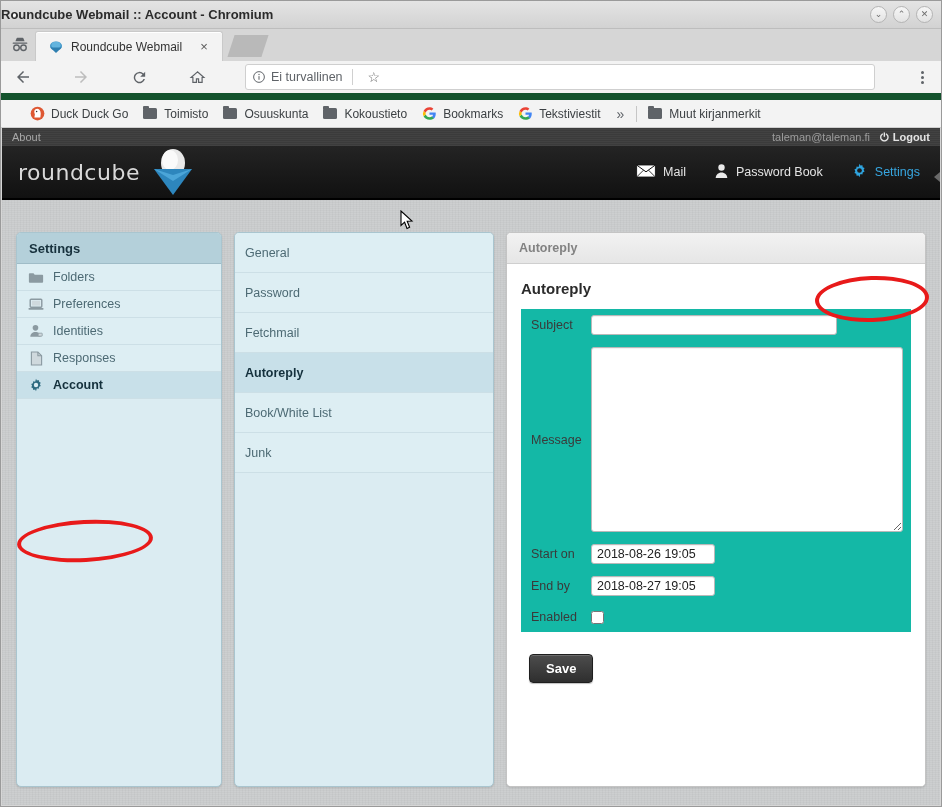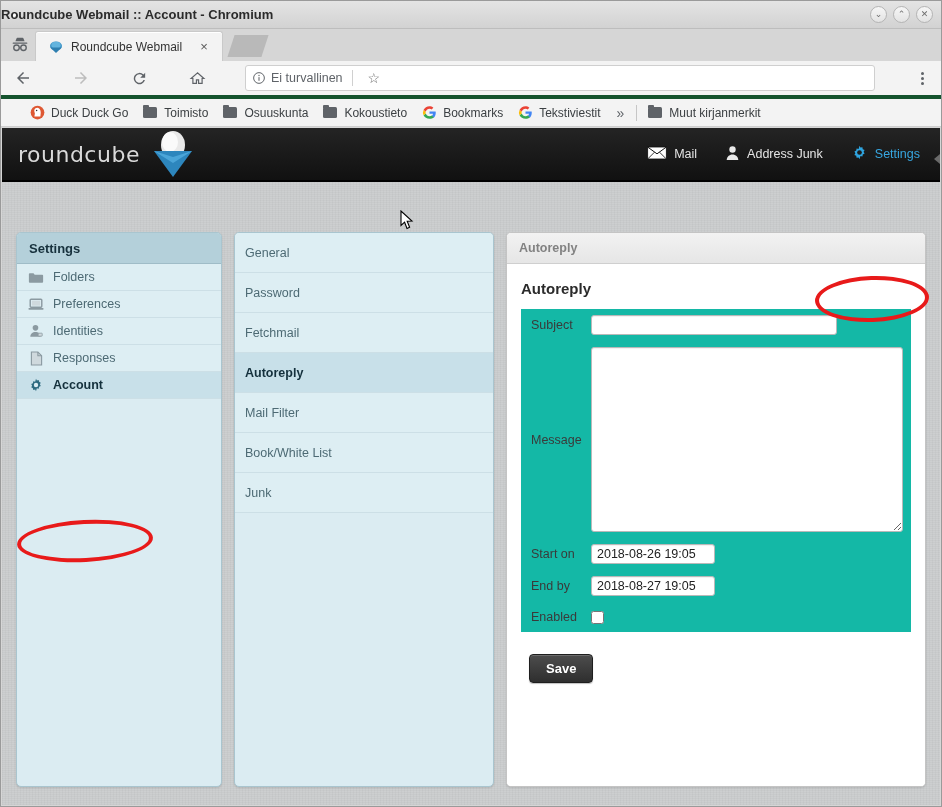--- a/index.html
+++ b/index.html
@@ -89,21 +89,21 @@
     width: 34px; height: 22px;
     background: #b9b9b9;
     margin-left: 8px; margin-bottom: 4px;
     transform: skewX(-18deg);
   }
 
   
   .toolbar {
     height: 38px;
     background: #f3f3f3;
-    border-bottom: 4px solid #14532d;
+    border-bottom: 7px solid #14532d;
     display: flex; align-items: center;
     padding: 16px 8px;
     gap: 28px;
   }
   .nav-btn {
     width: 28px; height: 28px;
     display: flex; align-items: center; justify-content: center;
     color: #5f6368;
     margin-right: 2px;
   }
@@ -500,20 +500,30 @@
     <div class="bm">
       <span class="bm-ico">
           <i class="folder-ico"></i>
         </span>
       <span>Muut kirjanmerkit</span>
     </div>
   </div>
 
   <div class="page">
 
+    <div class="topline">
+      <span class="about-link">About</span>
+      <div class="topline-right">
+        <span class="user-email">taleman@taleman.fi</span>
+        <span class="logout">
+          <span class="power-ico">⏻</span>
+          <span>Logout</span>
+        </span>
+      </div>
+    </div>
 
     <div class="rc-header">
       <span class="logo-text">roundcube</span>
       <span class="logo-mark">
         <svg width="58" height="50" viewBox="0 0 58 50">
           <ellipse cx="29" cy="16" rx="12" ry="14" fill="#e9e9e9"></ellipse>
           <ellipse cx="26" cy="13" rx="8" ry="10" fill="#fafafa"></ellipse>
           <path d="M10 22 L48 22 L29 48 Z" fill="#2d86bd"></path>
           <path d="M10 22 L29 34 L48 22 L29 28 Z" fill="#4ba5d8"></path>
         </svg>
@@ -531,21 +541,21 @@
           <span>Mail</span>
         </div>
 
         <div class="rc-nav-item">
           <span>
             <svg width="15" height="16" viewBox="0 0 16 18">
               <circle cx="8" cy="5" r="3.6" fill="#e9e9e9"></circle>
               <path d="M1.5 17c0-3.8 2.9-6.4 6.5-6.4s6.5 2.6 6.5 6.4z" fill="#e9e9e9"></path>
             </svg>
           </span>
-          <span>Address Junk</span>
+          <span>Password Book</span>
         </div>
 
         <div class="rc-nav-item active">
           <span>
             <svg width="17" height="17" viewBox="0 0 24 24">
               <path d="M12 2.6l1.3 2.5 2.8-.6.5 2.8 2.6 1.2-1.4 2.5 1.4 2.5-2.6 1.2-.5 2.8-2.8-.6L12 21.4l-1.3-2.5-2.8.6-.5-2.8-2.6-1.2L6.2 13 4.8 10.5l2.6-1.2.5-2.8 2.8.6z" fill="#2fa5e0"></path>
               <circle cx="12" cy="12" r="3.3" fill="#1b1b1b"></circle>
             </svg>
           </span>
           <span>Settings</span>
@@ -617,23 +627,20 @@
               <span>General</span>
             </div>
           <div class="sec-item">
               <span>Password</span>
             </div>
           <div class="sec-item">
               <span>Fetchmail</span>
             </div>
           <div class="sec-item selected">
               <span>Autoreply</span>
-            </div>
-          <div class="sec-item">
-              <span>Mail Filter</span>
             </div>
           <div class="sec-item">
               <span>Book/White List</span>
             </div>
           <div class="sec-item">
               <span>Junk</span>
             </div>
         </div>
 
         <div class="box col-content">

